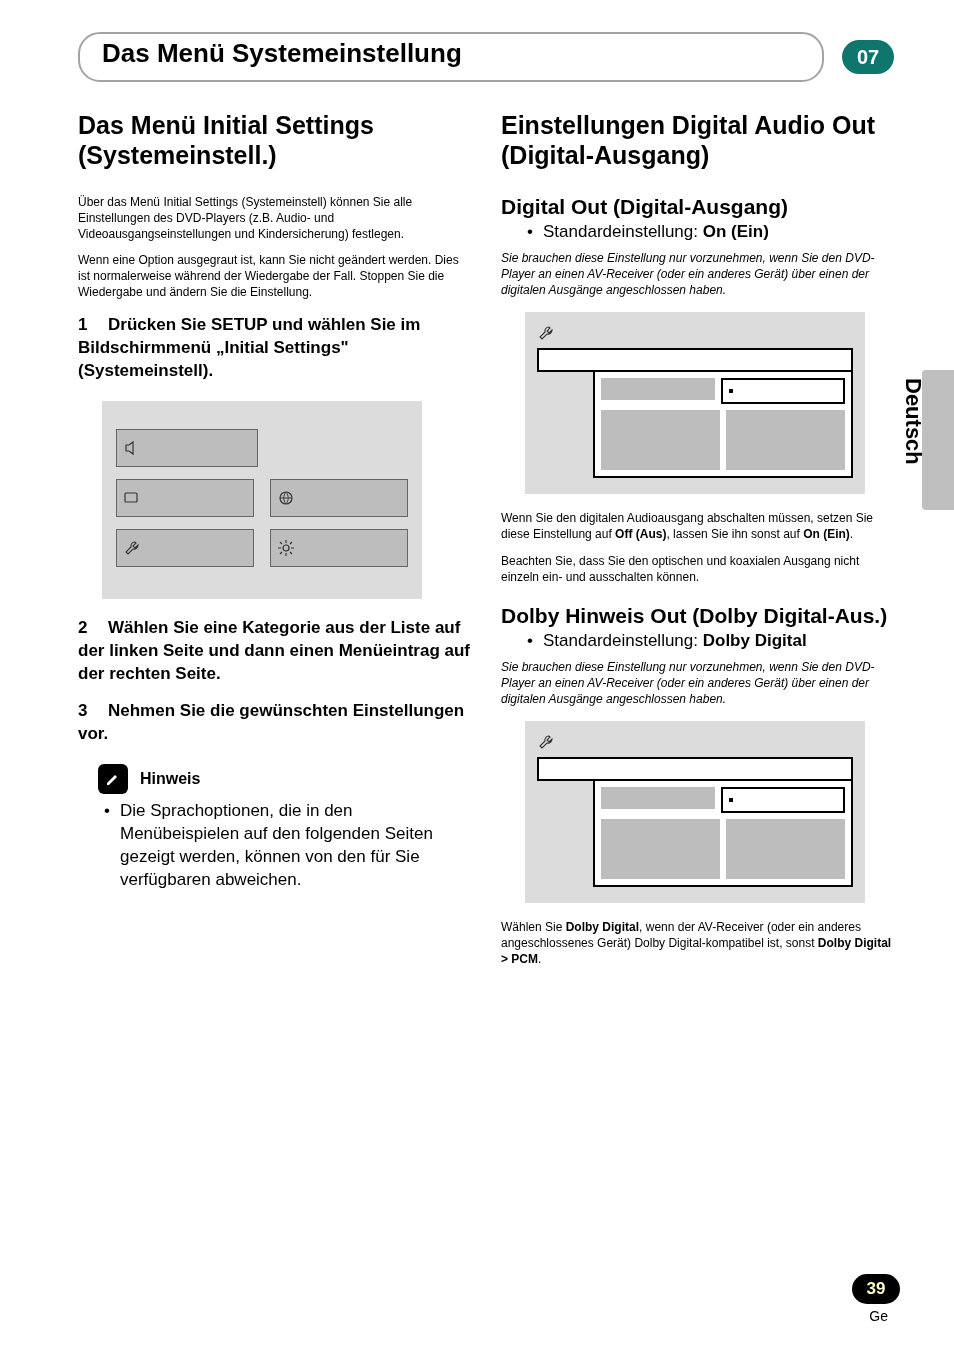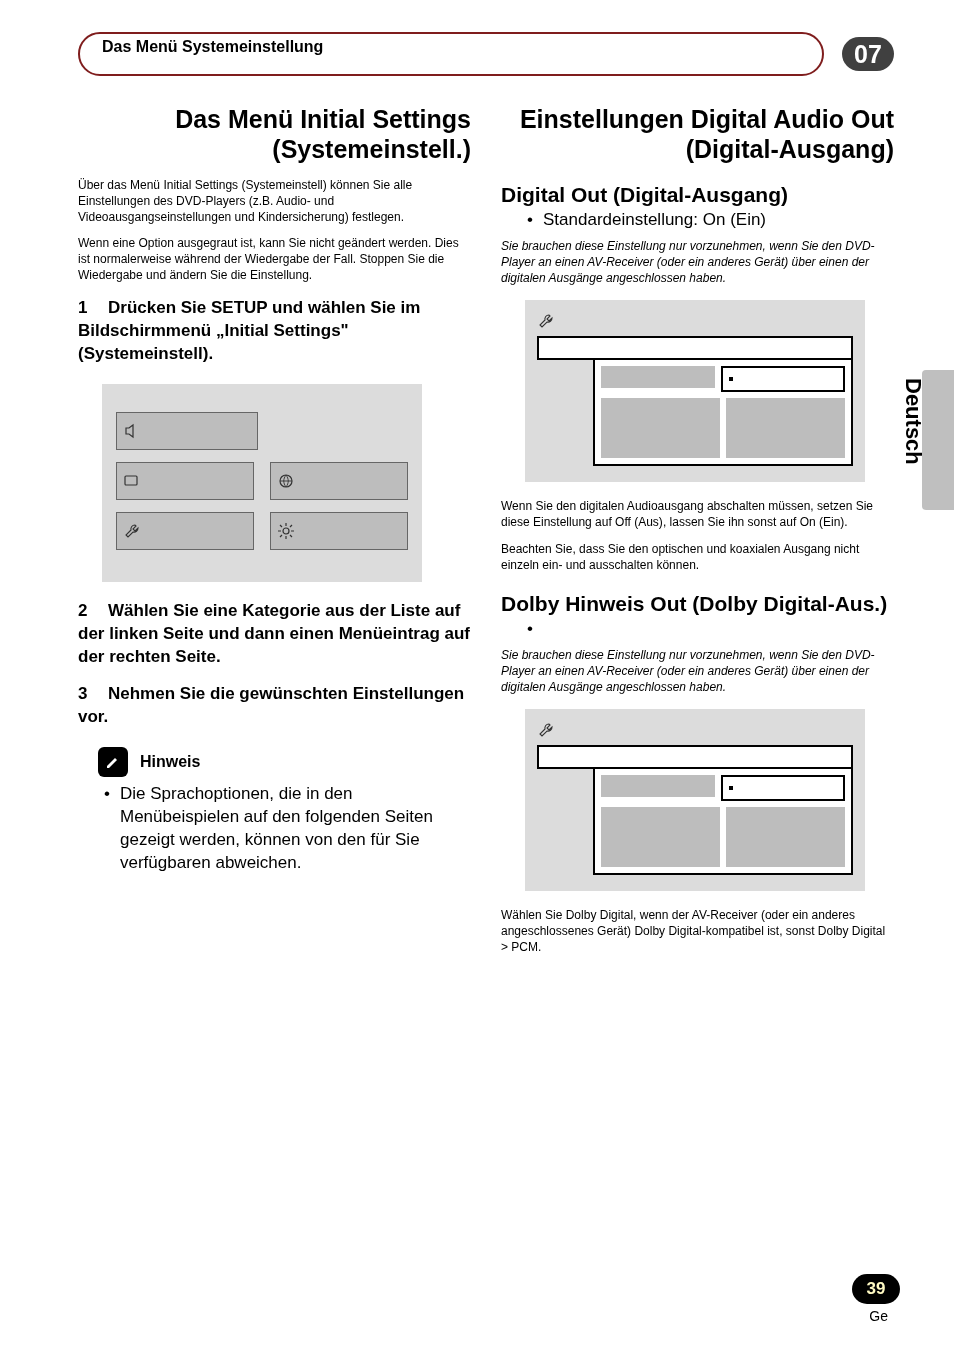--- a/index.html
+++ b/index.html
@@ -20,54 +20,53 @@
   }
   
   .chapter-header {
     display: flex;
     align-items: center;
     justify-content: space-between;
     margin-bottom: 28px;
   }
   .chapter-pill {
     flex: 1;
-    border: 2px solid #7f1d1d;
+    border: 2px solid #a3a3a3;
     border-radius: 22px;
-    padding: 4px 22px 18px 22px;
-    font-size: 16px;
+    padding: 4px 22px 11px 22px;
+    font-size: 26px;
     font-weight: 700;
     margin-right: 18px;
   }
   .chapter-num {
     width: 52px;
     height: 34px;
-    background: #404040;
+    background: #0f766e;
     color: #fff;
     border-radius: 17px;
-    font-size: 25px;
+    font-size: 20px;
     font-weight: 700;
     display: flex;
     align-items: center;
     justify-content: center;
   }
   
   .cols {
     display: flex;
     gap: 30px;
   }
   .col {
     flex: 1;
     min-width: 0;
   }
   h1.sec {
     font-size: 25px;
     font-weight: 800;
     line-height: 1.2;
-    margin: 0 0 13px 0;
-    text-align: right;
+    margin: 0 0 24px 0;
   }
   h2.sub {
     font-size: 21px;
     font-weight: 800;
     margin: 18px 0 2px 0;
     line-height: 1.2;
   }
   p.body {
     font-size: 12px;
     line-height: 1.34;
@@ -89,21 +88,21 @@
   .bullet {
     display: flex;
     font-size: 17px;
     line-height: 1.35;
     margin: 2px 0 6px 26px;
   }
   .bullet .dot {
     width: 16px;
     flex: none;
   }
-  .strong { font-weight: 400; }
+  .strong { font-weight: 700; }
   
   .menu-shot {
     background: #dcdcdc;
     width: 320px;
     margin: 18px 0 18px 24px;
     padding: 16px 14px 20px 14px;
     box-sizing: border-box;
   }
   .menu-shot .row {
     display: flex;
@@ -368,20 +367,23 @@
       </div>
 
       <p class="body">
         <span>Wenn Sie den digitalen Audioausgang abschalten müssen, setzen Sie diese Einstellung auf </span><span class="strong">Off (Aus)</span><span>, lassen Sie ihn sonst auf </span><span class="strong">On (Ein)</span><span>.</span>
       </p>
       <p class="body">Beachten Sie, dass Sie den optischen und koaxialen Ausgang nicht einzeln ein- und ausschalten können.</p>
 
       <h2 class="sub">Dolby Hinweis Out (Dolby Digital-Aus.)</h2>
       <div class="bullet" style="margin-left:26px; margin-top:0;">
         <span class="dot">•</span>
+        <span>
+          <span>Standardeinstellung: </span><span class="strong">Dolby Digital</span>
+        </span>
       </div>
       <p class="body italic">Sie brauchen diese Einstellung nur vorzunehmen, wenn Sie den DVD-Player an einen AV-Receiver (oder ein anderes Gerät) über einen der digitalen Ausgänge angeschlossen haben.</p>
 
       <div class="setting-shot">
         <div class="ss-wrench">
           <svg viewBox="0 0 18 18">
               <path d="M12 3a4 4 0 00-4 5L3 13l2 2 5-5a4 4 0 005-4l-3 3-2-2 3-3z" fill="none" stroke="#333" stroke-width="1.1"></path>
             </svg>
         </div>
         <div class="ss-frame1"></div>

